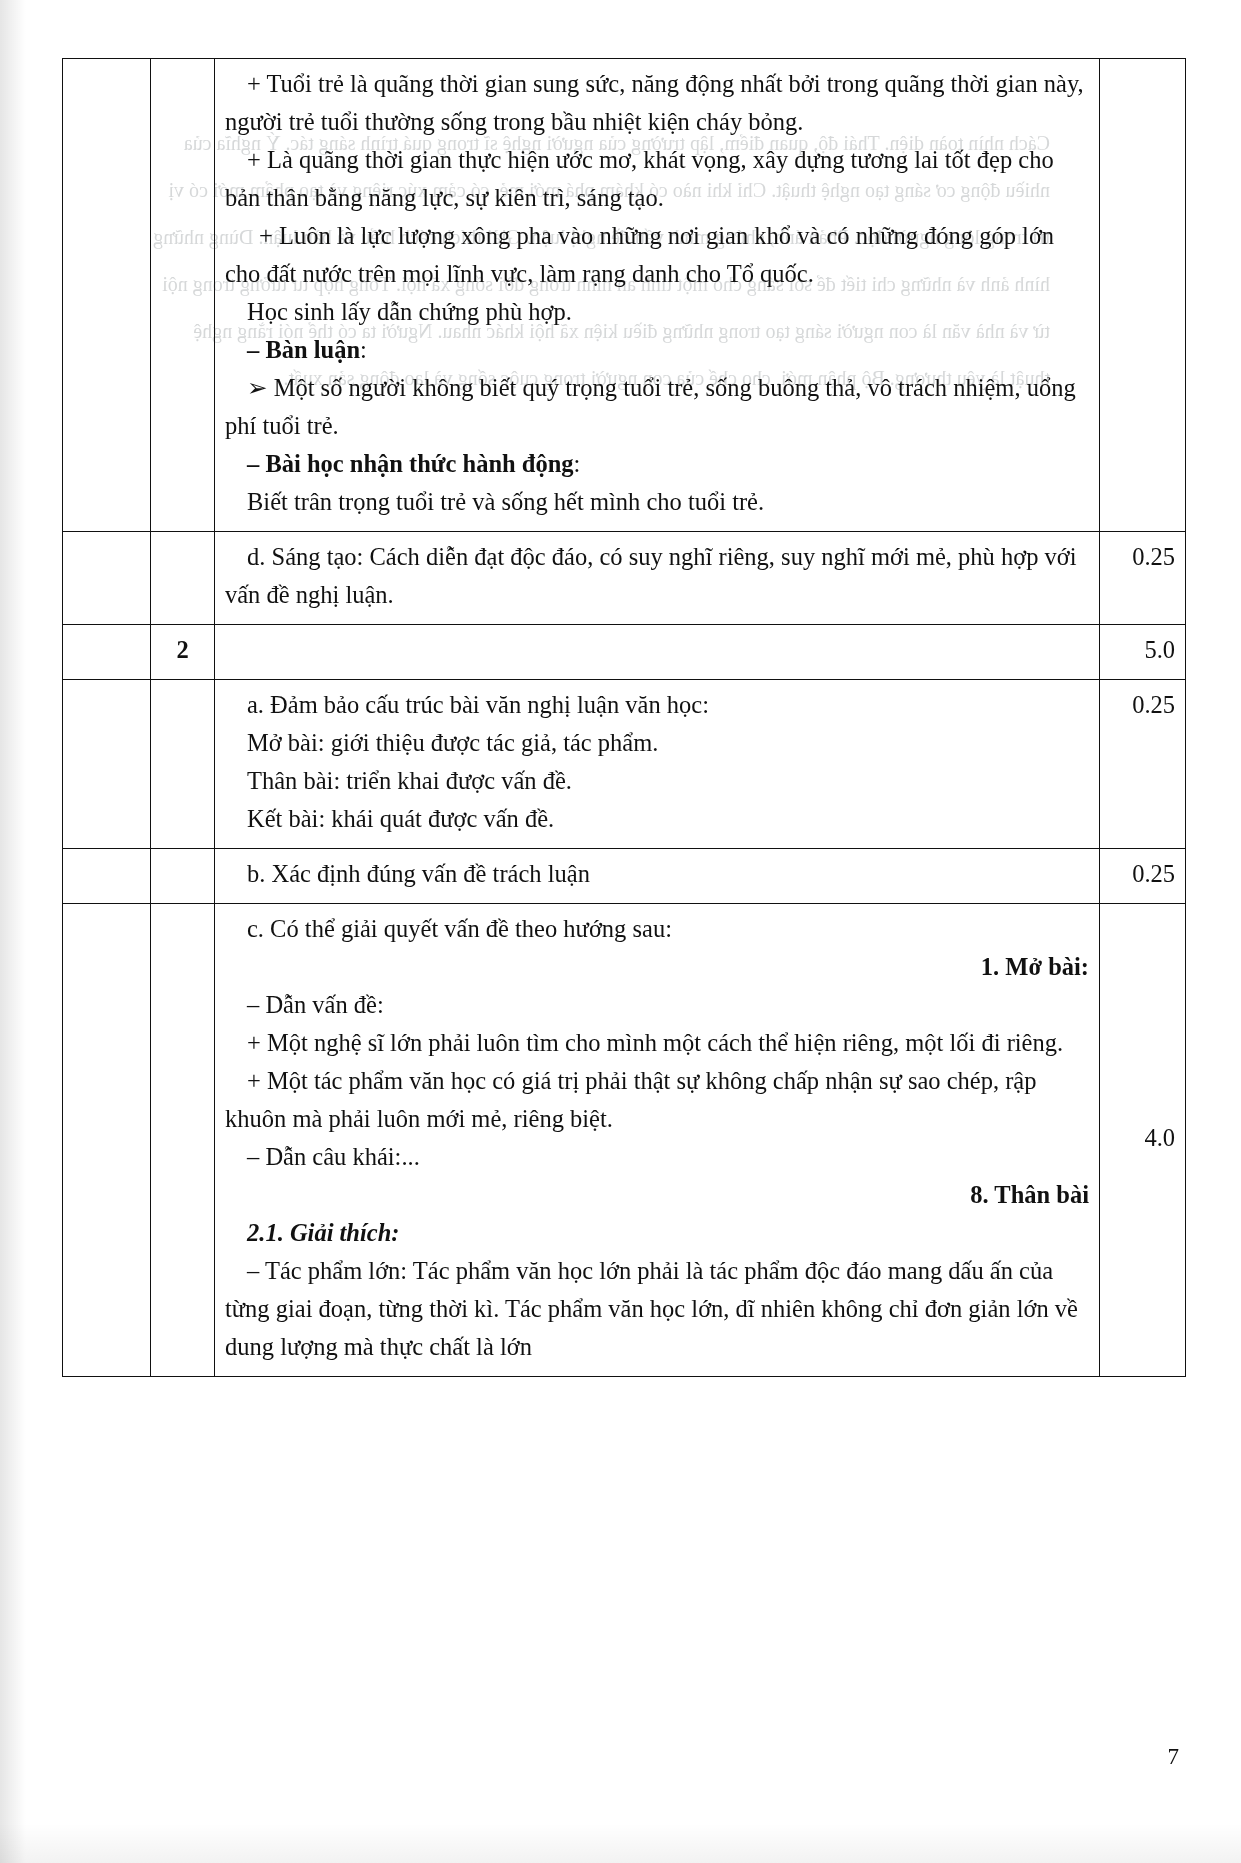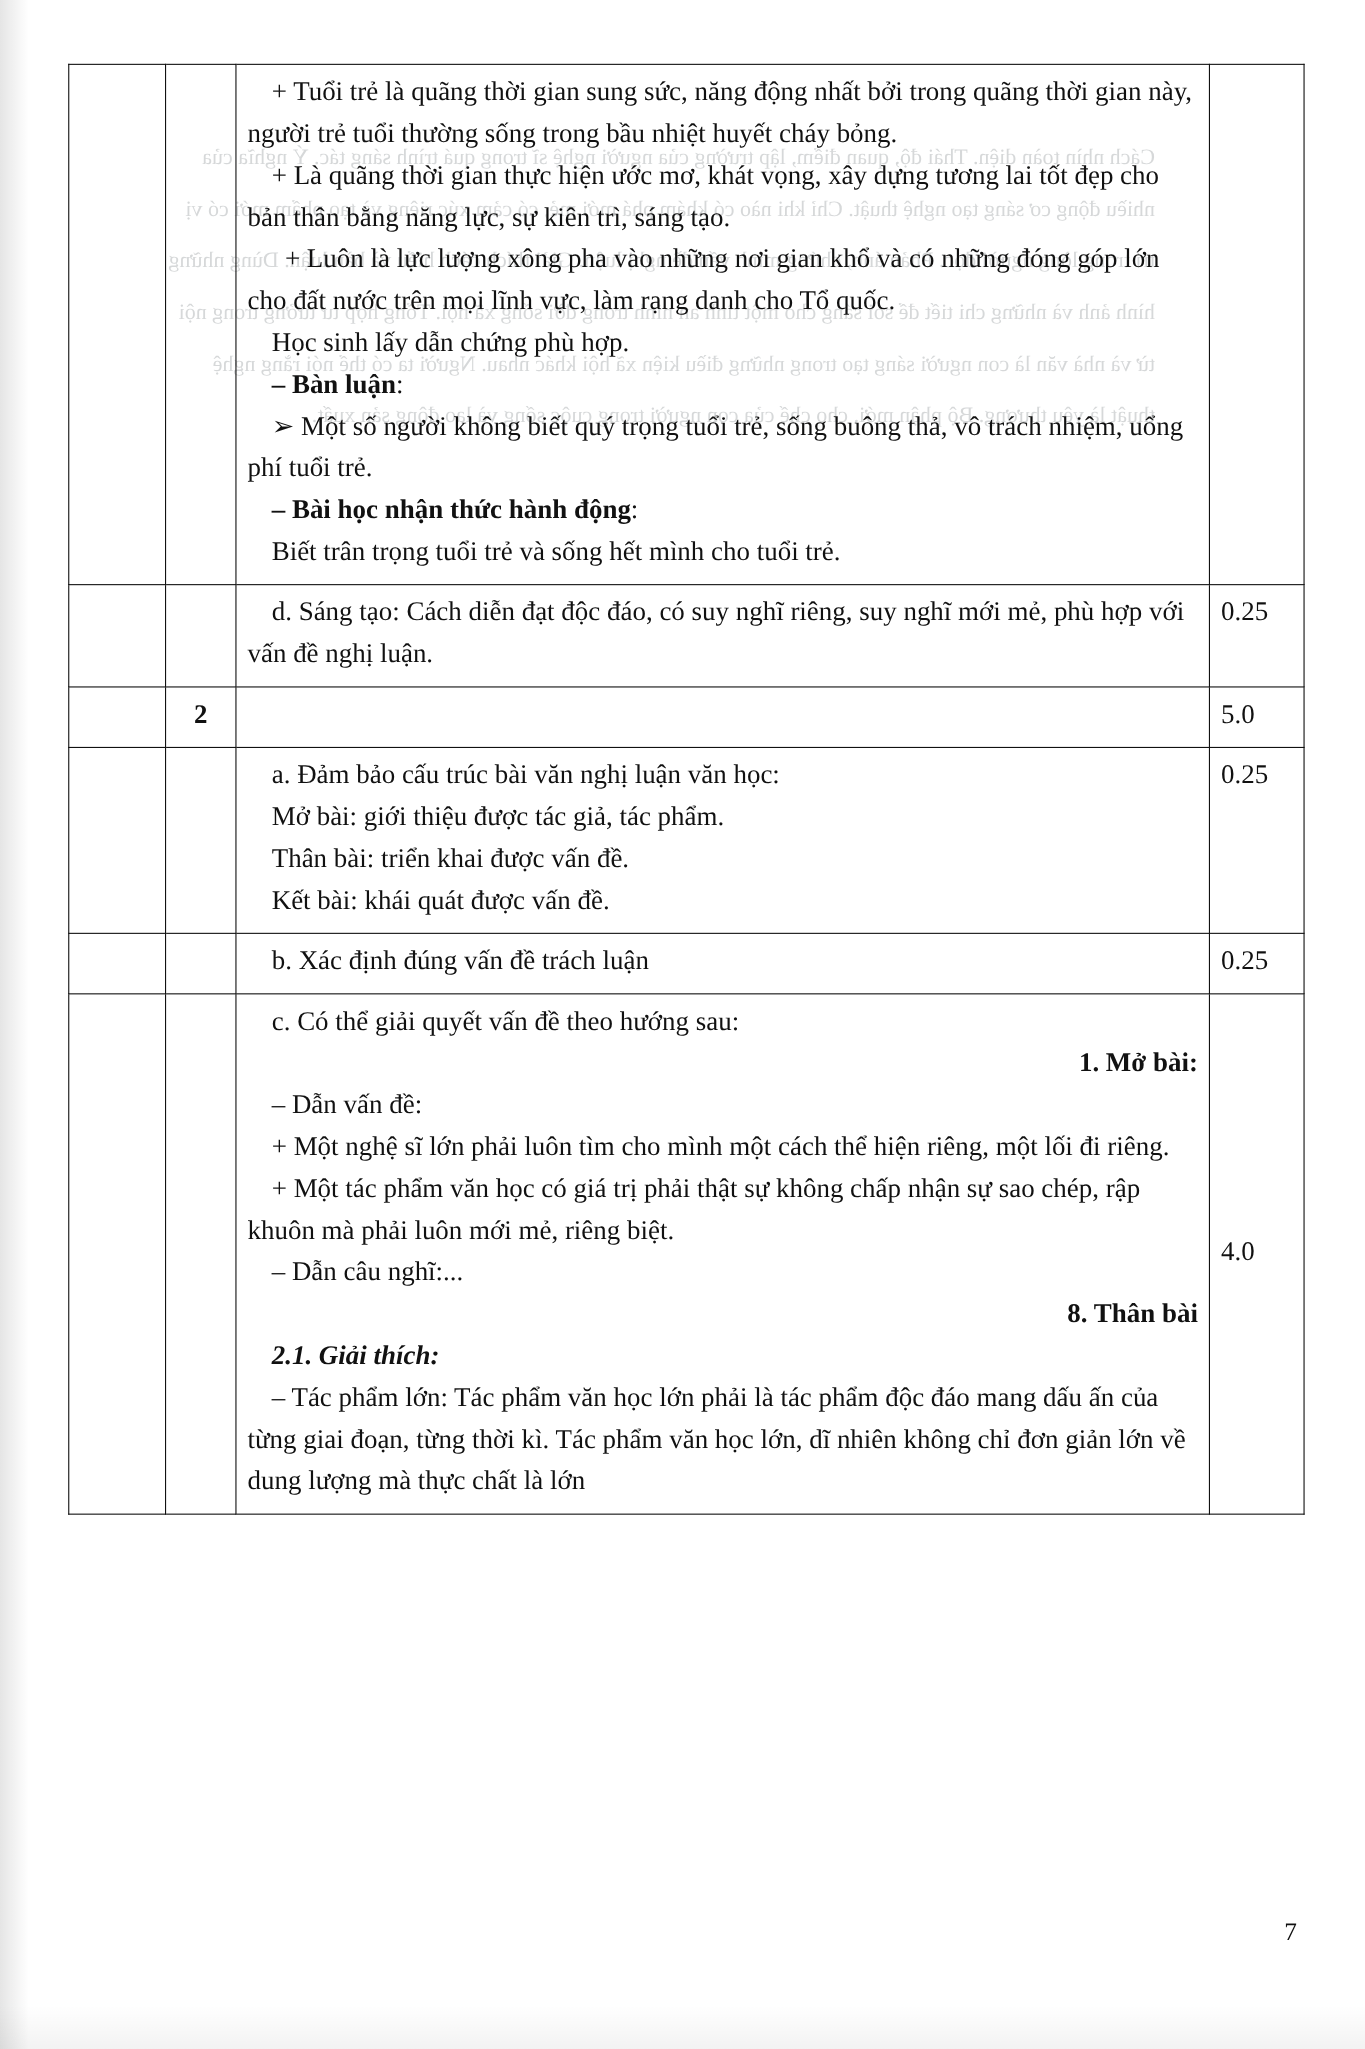--- a/index.html
+++ b/index.html
@@ -57,21 +57,21 @@
   col.c3 { width: auto; }
   col.c4 { width: 86px; }
 
   td.idx {
     text-align: center;
     font-weight: bold;
     font-size: 25px;
     padding-top: 8px;
   }
   td.score {
-    text-align: left;
+    text-align: right;
     font-size: 24.5px;
     padding-top: 8px;
   }
   td.score.mid {
     vertical-align: middle;
   }
   td.blank { padding: 0; }
 
   .p { margin: 0; }
   .ind { text-indent: 22px; }
@@ -115,21 +115,21 @@
         <col class="c1">
           <col class="c2">
           <col class="c3">
           <col class="c4">
       </colgroup>
       <tbody id="table-body">
           <tr>
             <td class="blank"></td>
             <td class="idx"></td>
             <td>
-              <p class="p ind"><span>+ Tuổi trẻ là quãng thời gian sung sức, năng động nhất bởi trong quãng thời gian này, người trẻ tuổi thường sống trong bầu nhiệt huyết cháy bỏng.</span></p>
+              <p class="p ind"><span>+ Tuổi trẻ là quãng thời gian sung sức, năng động nhất bởi trong quãng thời gian này, người trẻ tuổi thường sống trong bầu nhiệt kiện cháy bỏng.</span></p>
               <p class="p ind"><span>+ Là quãng thời gian thực hiện ước mơ, khát vọng, xây dựng tương lai tốt đẹp cho bản thân bằng năng lực, sự kiên trì, sáng tạo.</span></p>
               <p class="p ind2"><span>+ Luôn là lực lượng xông pha vào những nơi gian khổ và có những đóng góp lớn cho đất nước trên mọi lĩnh vực, làm rạng danh cho Tổ quốc.</span></p>
               <p class="p ind"><span>Học sinh lấy dẫn chứng phù hợp.</span></p>
               <p class="p ind"><span class="b">– Bàn luận</span><span>:</span></p>
               <p class="p ind"><span>➢ Một số người không biết quý trọng tuổi trẻ, sống buông thả, vô trách nhiệm, uổng phí tuổi trẻ.</span></p>
               <p class="p ind"><span class="b">– Bài học nhận thức hành động</span><span>:</span></p>
               <p class="p ind"><span>Biết trân trọng tuổi trẻ và sống hết mình cho tuổi trẻ.</span></p>
             </td>
             <td class="score mid"></td>
           </tr>
@@ -168,21 +168,21 @@
           </tr>
           <tr>
             <td class="blank"></td>
             <td class="idx"></td>
             <td>
               <p class="p ind it"><span>c. Có thể giải quyết vấn đề theo hướng sau:</span></p>
               <p class="p ind b"><span>1. Mở bài:</span></p>
               <p class="p ind"><span>– Dẫn vấn đề:</span></p>
               <p class="p ind"><span>+ Một nghệ sĩ lớn phải luôn tìm cho mình một cách thể hiện riêng, một lối đi riêng.</span></p>
               <p class="p ind"><span>+ Một tác phẩm văn học có giá trị phải thật sự không chấp nhận sự sao chép, rập khuôn mà phải luôn mới mẻ, riêng biệt.</span></p>
-              <p class="p ind"><span>– Dẫn câu nghĩ:...</span></p>
+              <p class="p ind"><span>– Dẫn câu khái:...</span></p>
               <p class="p ind b"><span>8. Thân bài</span></p>
               <p class="p ind bi"><span>2.1. Giải thích:</span></p>
               <p class="p ind"><span class="it">– Tác phẩm lớn</span><span>: Tác phẩm văn học lớn phải là tác phẩm độc đáo mang dấu ấn của từng giai đoạn, từng thời kì. Tác phẩm văn học lớn, dĩ nhiên không chỉ đơn giản lớn về dung lượng mà thực chất là lớn</span></p>
             </td>
             <td class="score mid">4.0</td>
           </tr>
         </tbody>
     </table>
   </div>
 

